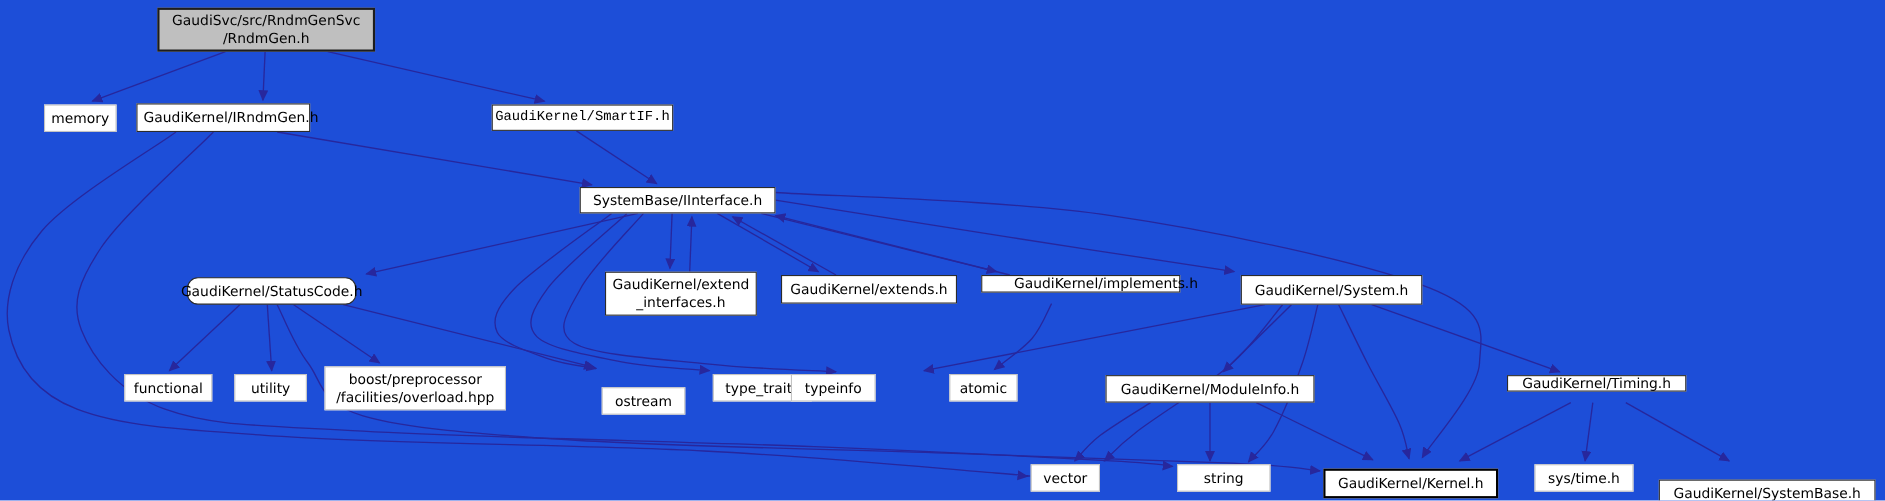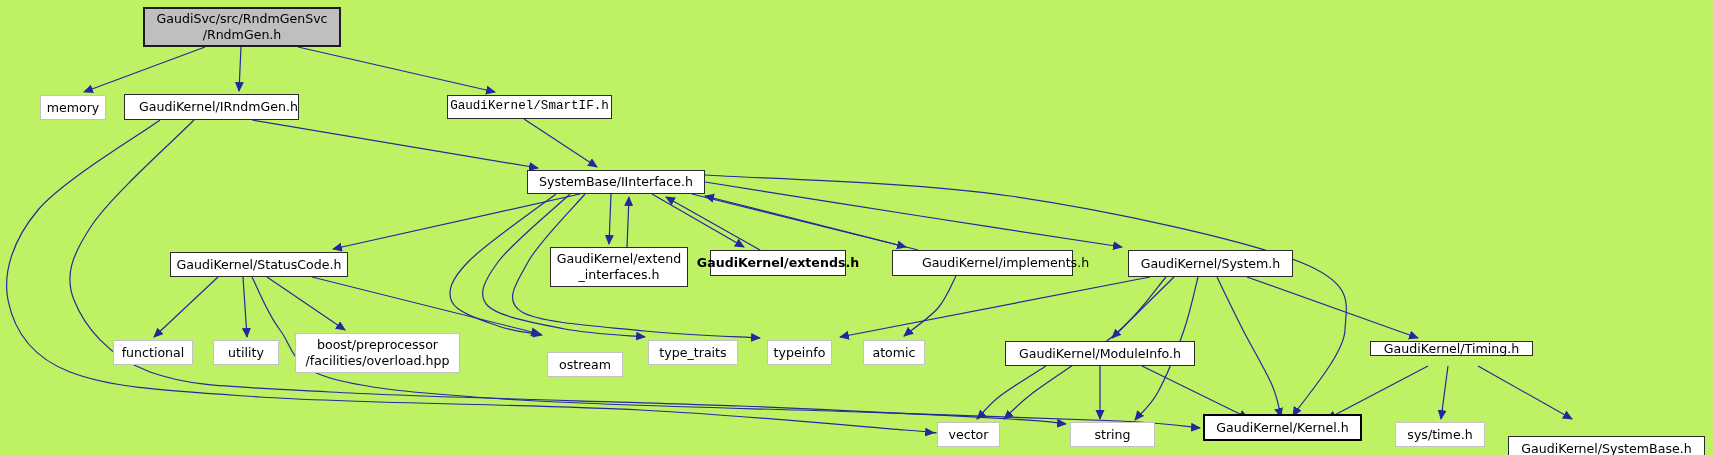--- a/index.html
+++ b/index.html
@@ -1,19 +1,19 @@
 <!DOCTYPE html>
 <html><head>
 <meta charset="utf-8">
 <style>
   html,body{margin:0;padding:0;background:#fff;}
   #canvas{
     position:relative;
     width:1714px;height:455px;
-    background:#bef264;
+    background:#1d4ed8;
     overflow:hidden;
     font-family:"DejaVu Sans","Liberation Sans",sans-serif;
   }
   #edges{position:absolute;left:0;top:0;width:1714px;height:455px;}
   .edge{fill:none;stroke-width:1.2px;}
   .node{
     position:absolute;
     display:flex;align-items:center;justify-content:center;
     text-align:center;
     box-sizing:border-box;
@@ -75,38 +75,38 @@
         <path d="M1142,366 L1248,418" class="edge" stroke="#27279d" marker-end="url(#arrowhead)"></path>
         <path d="M1428,366 L1327,419" class="edge" stroke="#27279d" marker-end="url(#arrowhead)"></path>
         <path d="M1448,366 L1441,419" class="edge" stroke="#27279d" marker-end="url(#arrowhead)"></path>
         <path d="M1478,366 L1572,419" class="edge" stroke="#27279d" marker-end="url(#arrowhead)"></path>
       </g>
   </svg>
   <div id="nodes">
       <div class="node focus" style="left: 143px; top: 7px; width: 198px; height: 40px;">GaudiSvc/src/RndmGenSvc
 /RndmGen.h</div>
       <div class="node external" style="left: 40px; top: 95px; width: 66px; height: 25px;">memory</div>
-      <div class="node internal" style="left: 124px; top: 94px; width: 175px; height: 26px; padding-left: 16px;">GaudiKernel/IRndmGen.h</div>
+      <div class="node internal" style="left: 124px; top: 94px; width: 158px; height: 26px; padding-left: 16px;">GaudiKernel/IRndmGen.h</div>
       <div class="node internal" style="left: 447px; top: 95px; width: 165px; height: 24px; font-family: Liberation Mono, monospace;">GaudiKernel/SmartIF.h</div>
       <div class="node internal" style="left: 527px; top: 170px; width: 178px; height: 24px;">SystemBase/IInterface.h</div>
-      <div class="node internal" style="left: 170px; top: 252px; width: 178px; height: 25px;">GaudiKernel/StatusCode.h</div>
+      <div class="node internal" style="left: 170px; top: 252px; width: 154px; height: 25px; border-radius: 10px;">GaudiKernel/StatusCode.h</div>
       <div class="node internal" style="left: 550px; top: 247px; width: 138px; height: 40px;">GaudiKernel/extend
 _interfaces.h</div>
-      <div class="node internal" style="left: 710px; top: 250px; width: 136px; height: 26px; font-weight: bold;">GaudiKernel/extends.h</div>
-      <div class="node internal" style="left: 892px; top: 250px; width: 181px; height: 26px; padding-left: 48px;">GaudiKernel/implements.h</div>
+      <div class="node internal" style="left: 710px; top: 250px; width: 160px; height: 26px;">GaudiKernel/extends.h</div>
+      <div class="node internal" style="left: 892px; top: 250px; width: 181px; height: 16px; padding-left: 48px;">GaudiKernel/implements.h</div>
       <div class="node internal" style="left: 1128px; top: 250px; width: 165px; height: 27px;">GaudiKernel/System.h</div>
       <div class="node external" style="left: 113px; top: 340px; width: 80px; height: 25px;">functional</div>
       <div class="node external" style="left: 213px; top: 340px; width: 66px; height: 25px;">utility</div>
       <div class="node external" style="left: 295px; top: 333px; width: 165px; height: 40px;">boost/preprocessor
 /facilities/overload.hpp</div>
       <div class="node external" style="left: 547px; top: 352px; width: 76px; height: 25px;">ostream</div>
       <div class="node external" style="left: 648px; top: 340px; width: 90px; height: 25px;">type_traits</div>
-      <div class="node external" style="left: 719px; top: 340px; width: 65px; height: 25px; margin-left: 48px;">typeinfo</div>
+      <div class="node external" style="left: 719px; top: 340px; width: 77px; height: 25px;">typeinfo</div>
       <div class="node external" style="left: 863px; top: 340px; width: 62px; height: 25px;">atomic</div>
       <div class="node internal" style="left: 1005px; top: 341px; width: 190px; height: 25px;">GaudiKernel/ModuleInfo.h</div>
       <div class="node internal" style="left: 1370px; top: 341px; width: 163px; height: 15px;">GaudiKernel/Timing.h</div>
       <div class="node external" style="left: 937px; top: 422px; width: 63px; height: 25px;">vector</div>
       <div class="node external" style="left: 1070px; top: 422px; width: 85px; height: 25px;">string</div>
-      <div class="node bold" style="left: 1203px; top: 414px; width: 159px; height: 27px;">GaudiKernel/Kernel.h</div>
+      <div class="node bold" style="left: 1203px; top: 426px; width: 159px; height: 27px;">GaudiKernel/Kernel.h</div>
       <div class="node external" style="left: 1395px; top: 422px; width: 90px; height: 25px;">sys/time.h</div>
       <div class="node internal" style="left: 1508px; top: 422px; width: 197px; height: 25px; margin-top: 14px;">GaudiKernel/SystemBase.h</div>
     </div>
 </div>
 
 </body></html>

